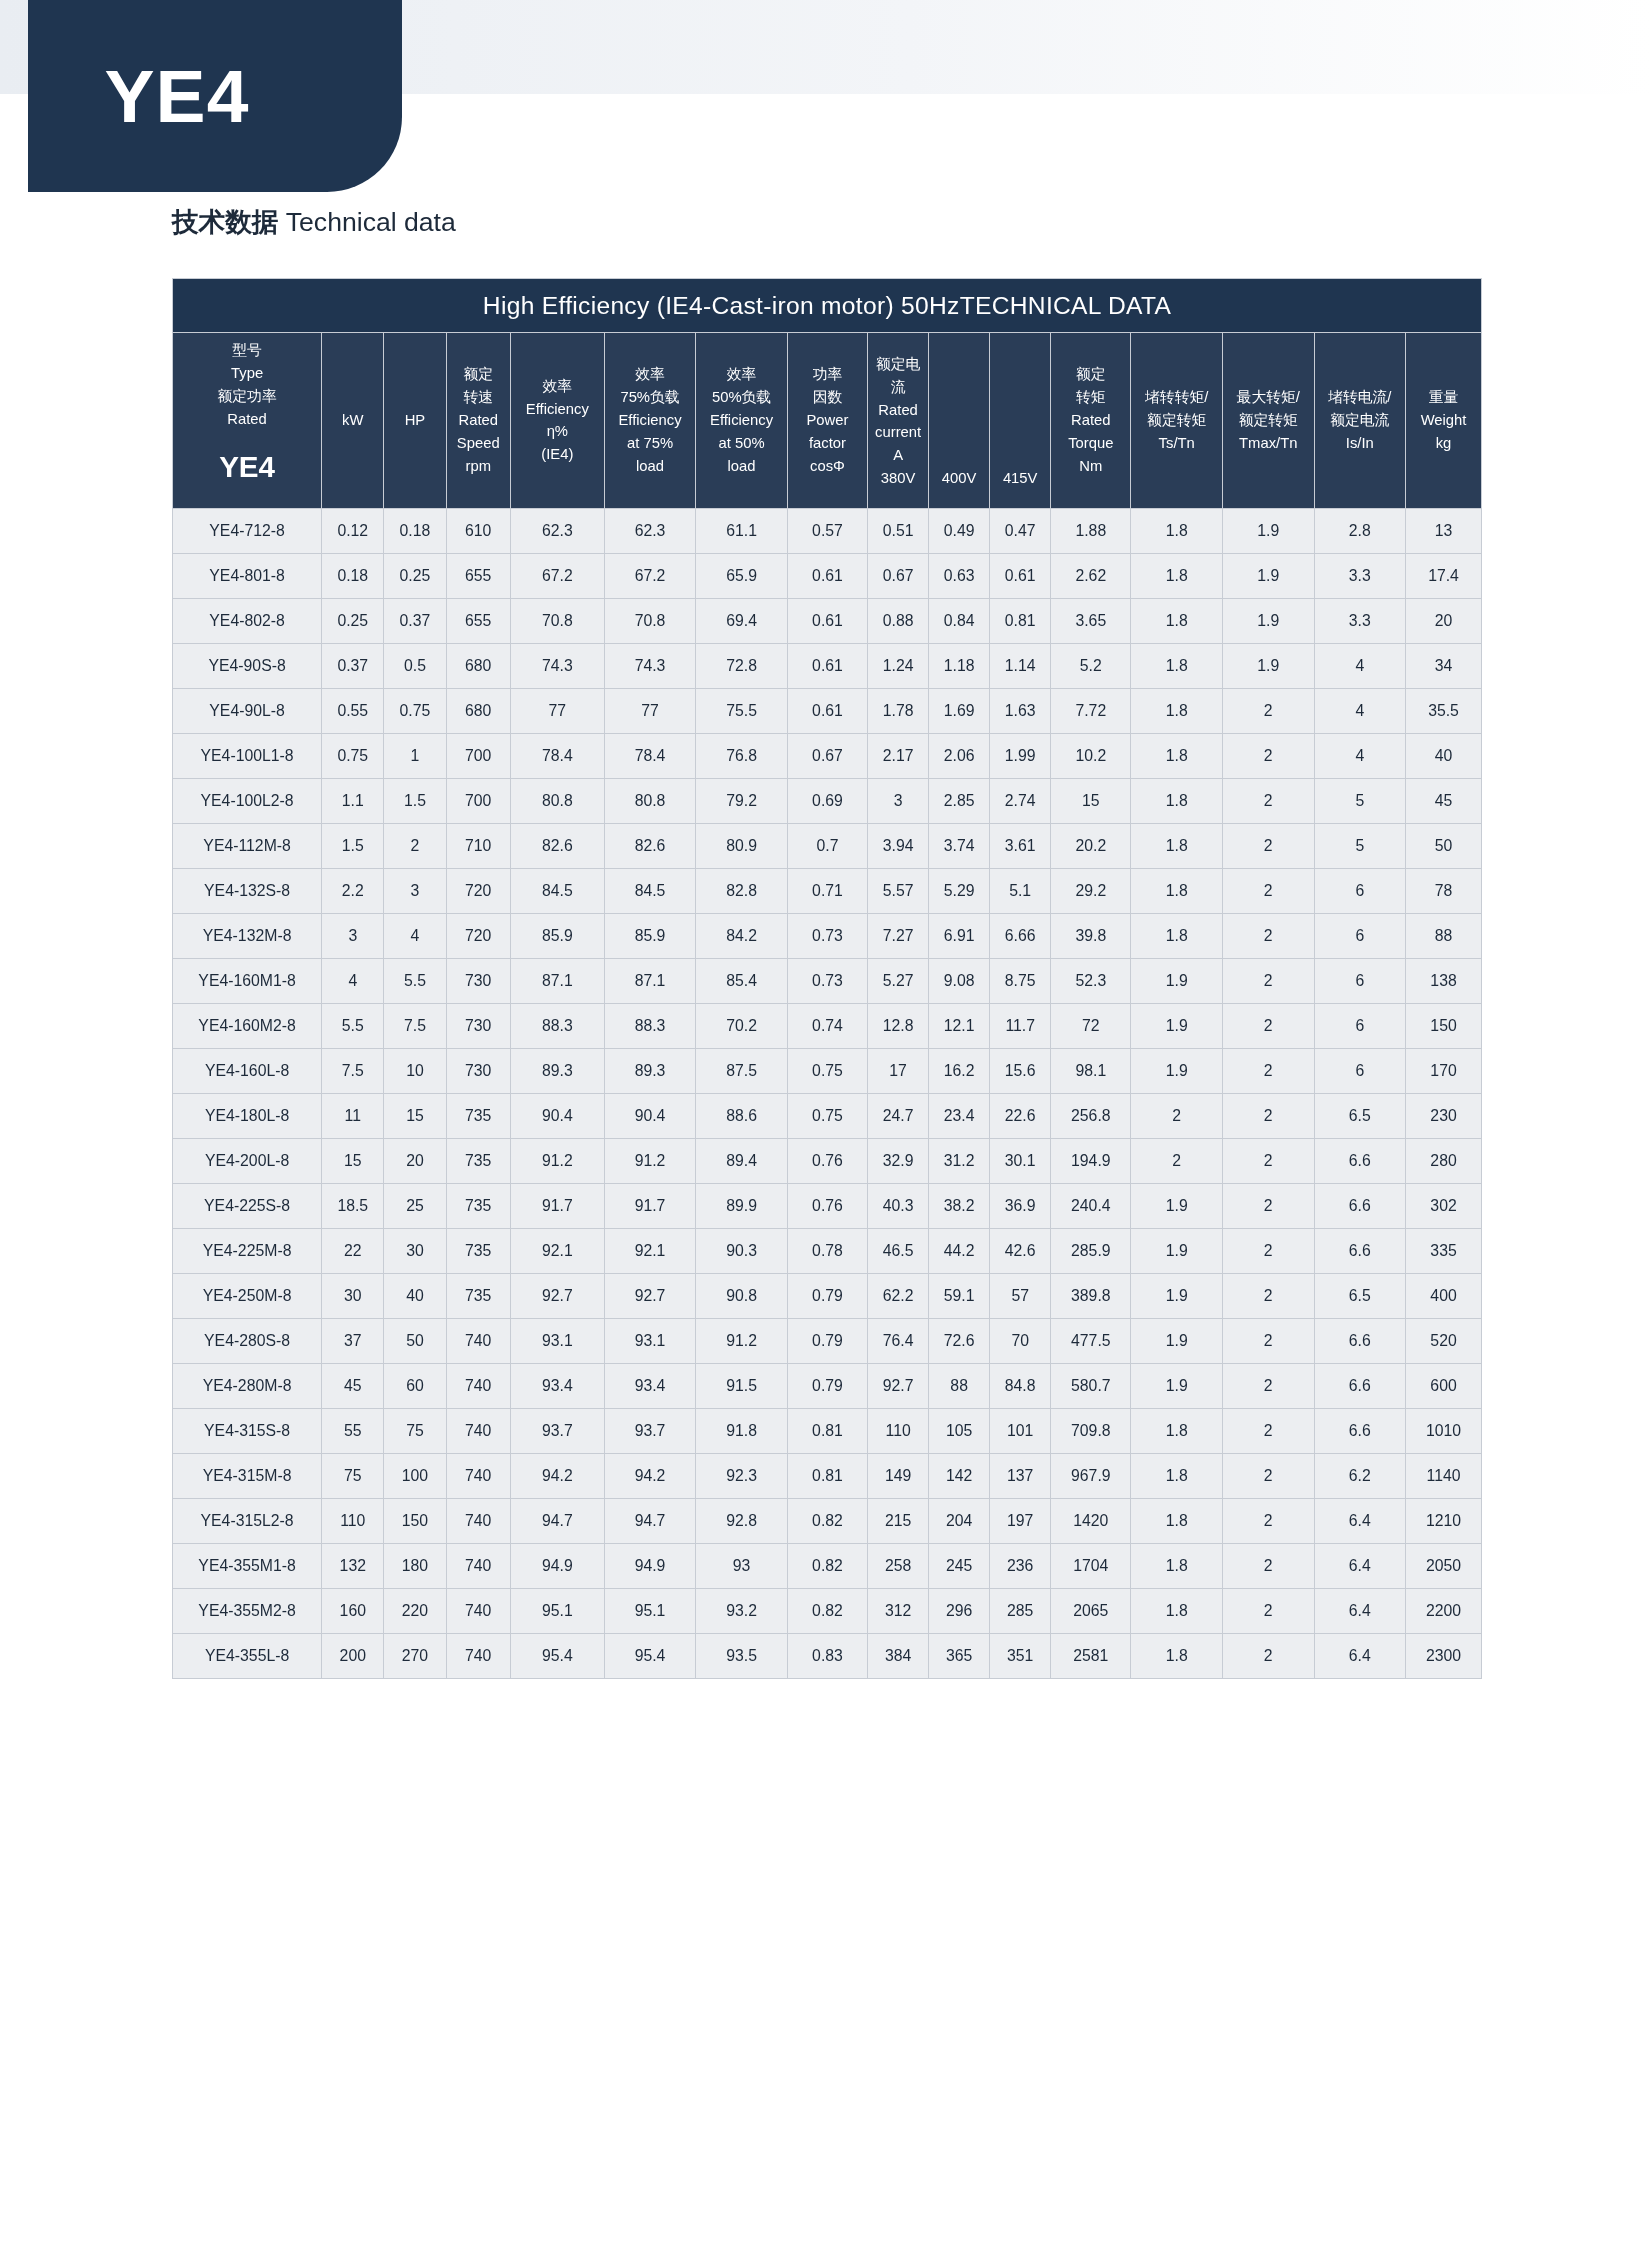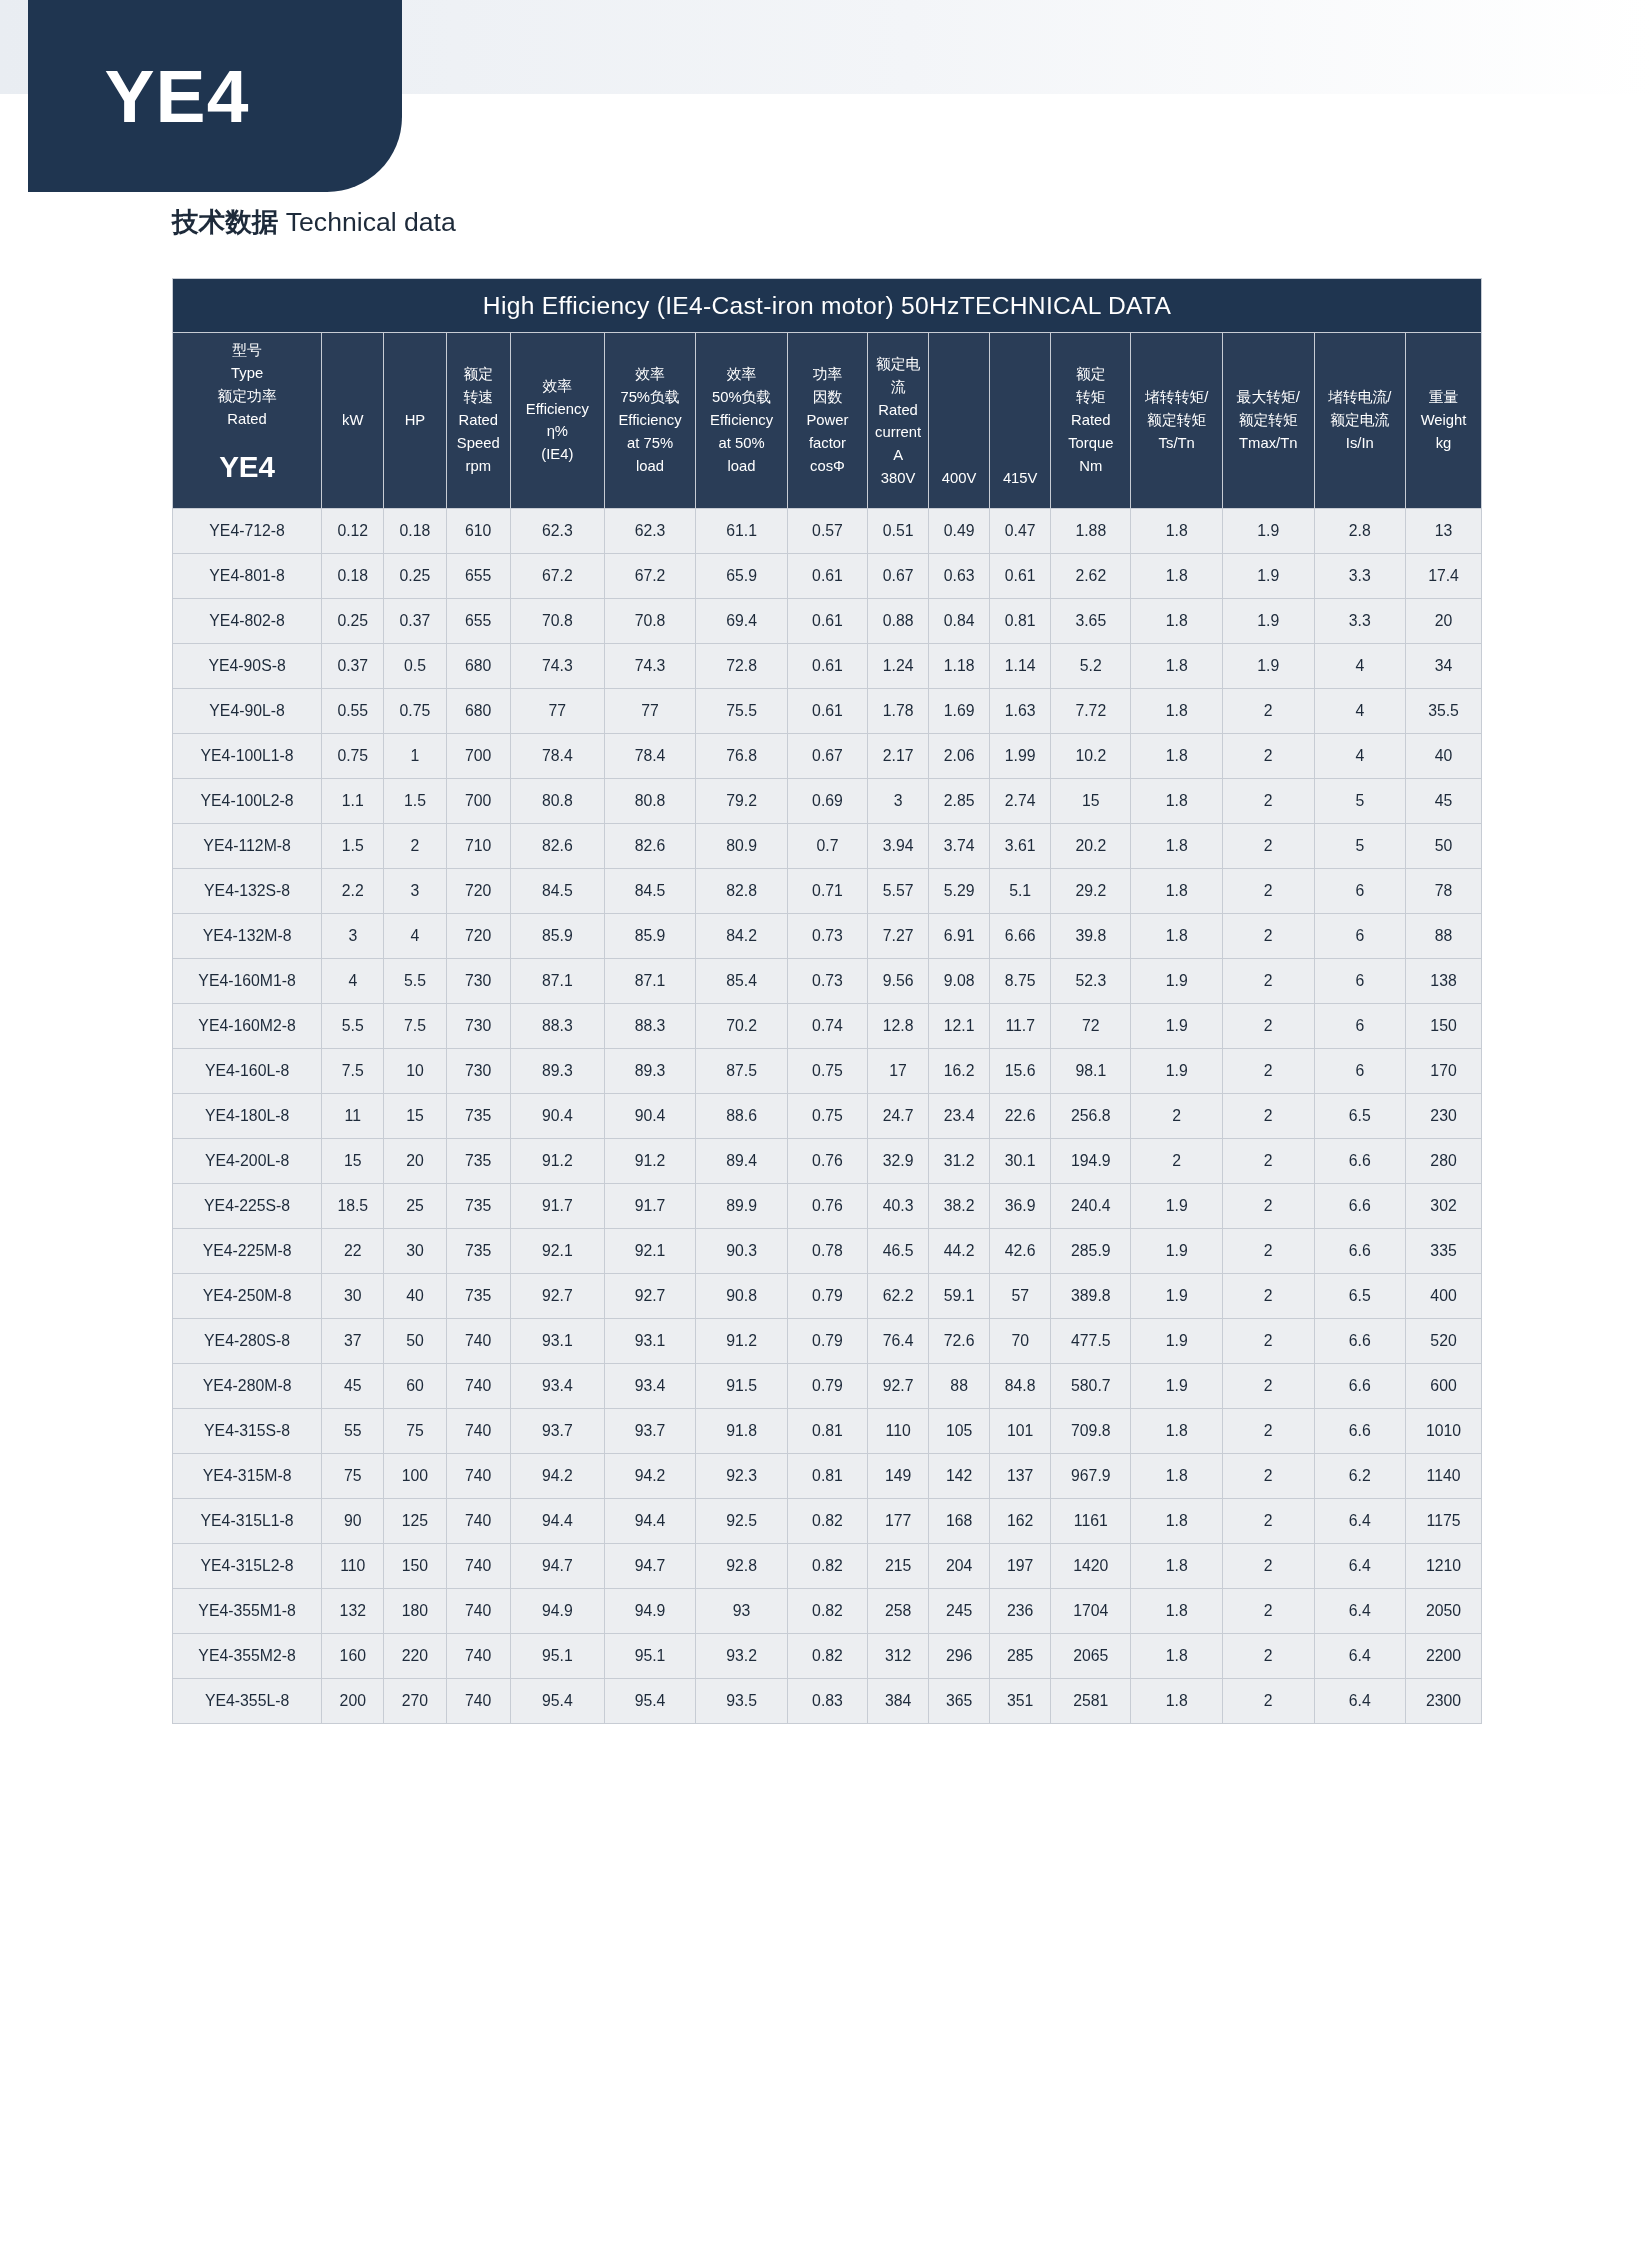--- a/index.html
+++ b/index.html
@@ -384,21 +384,21 @@
         </tr>
         <tr class="body-row">
           <td class="type">YE4-160M1-8</td>
           <td>4</td>
           <td>5.5</td>
           <td>730</td>
           <td>87.1</td>
           <td>87.1</td>
           <td>85.4</td>
           <td>0.73</td>
-          <td>9.56</td>
+          <td>5.27</td>
           <td>9.08</td>
           <td>8.75</td>
           <td>52.3</td>
           <td>1.9</td>
           <td>2</td>
           <td>6</td>
           <td>138</td>
         </tr>
         <tr class="body-row">
           <td class="type">YE4-160M2-8</td>
@@ -592,38 +592,20 @@
           <td>149</td>
           <td>142</td>
           <td>137</td>
           <td>967.9</td>
           <td>1.8</td>
           <td>2</td>
           <td>6.2</td>
           <td>1140</td>
         </tr>
         <tr class="body-row">
-          <td class="type">YE4-315L1-8</td>
-          <td>90</td>
-          <td>125</td>
-          <td>740</td>
-          <td>94.4</td>
-          <td>94.4</td>
-          <td>92.5</td>
-          <td>0.82</td>
-          <td>177</td>
-          <td>168</td>
-          <td>162</td>
-          <td>1161</td>
-          <td>1.8</td>
-          <td>2</td>
-          <td>6.4</td>
-          <td>1175</td>
-        </tr>
-        <tr class="body-row">
           <td class="type">YE4-315L2-8</td>
           <td>110</td>
           <td>150</td>
           <td>740</td>
           <td>94.7</td>
           <td>94.7</td>
           <td>92.8</td>
           <td>0.82</td>
           <td>215</td>
           <td>204</td>

